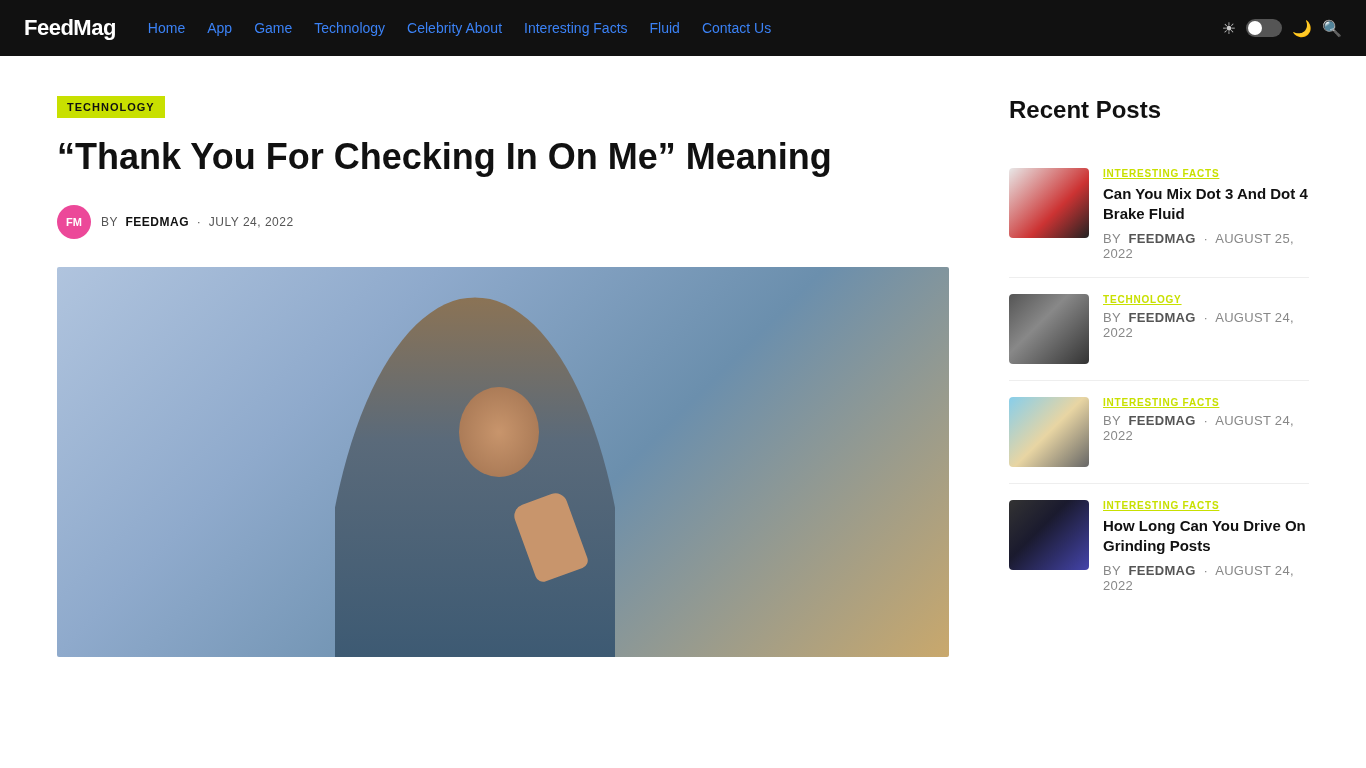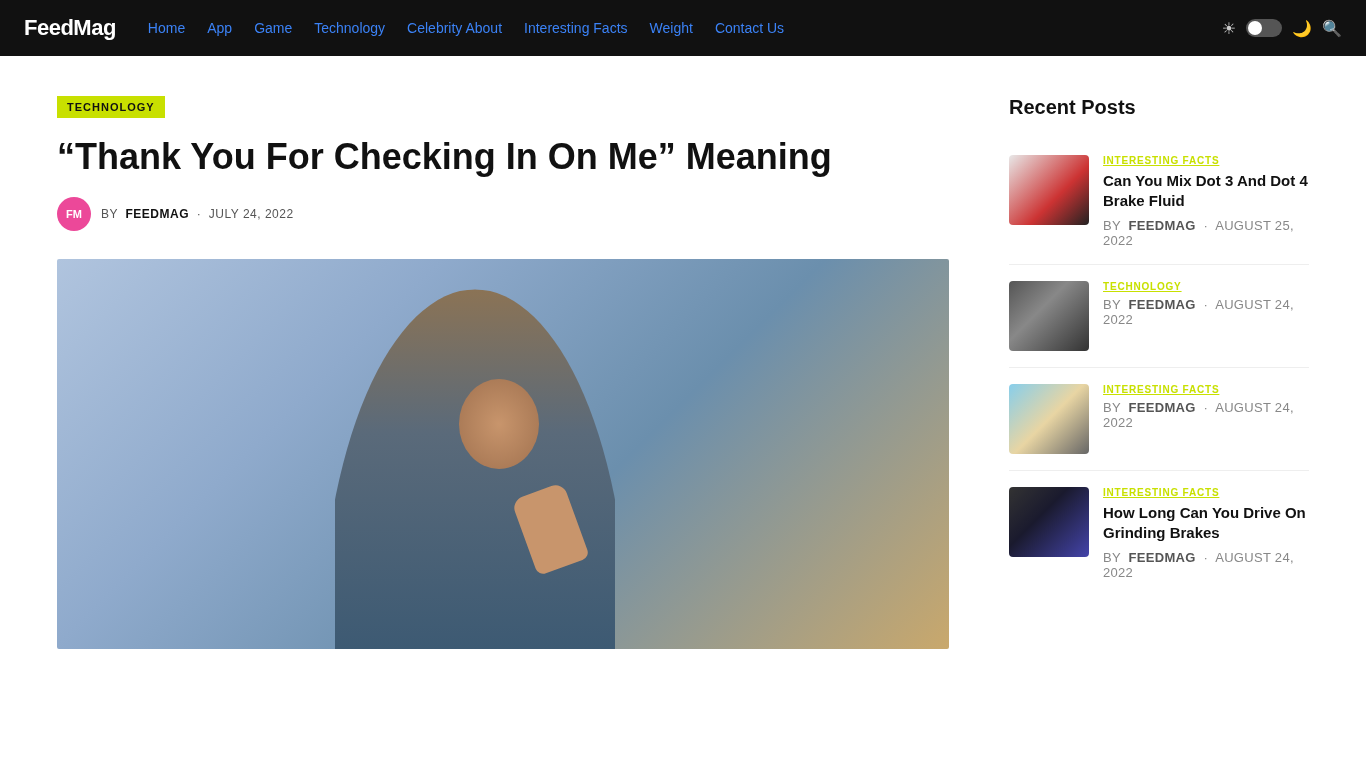--- a/index.html
+++ b/index.html
@@ -94,21 +94,21 @@
       padding: 5px 10px;
       text-transform: uppercase;
       margin-bottom: 18px;
     }
     .article-title {
       font-family: Arial, sans-serif;
       font-size: 36px;
       font-weight: 900;
       line-height: 1.15;
       color: #111;
-      margin-bottom: 20px;
+      margin-bottom: 28px;
     }
     .article-meta {
       display: flex;
       align-items: center;
       gap: 10px;
       margin-bottom: 28px;
     }
     .author-avatar {
       width: 34px;
       height: 34px;
@@ -178,24 +178,24 @@
       border-radius: 12px 12px 8px 8px;
     }
 
     
     .sidebar {
       width: 300px;
       flex-shrink: 0;
     }
     .sidebar-title {
       font-family: Arial, sans-serif;
-      font-size: 20px;
+      font-size: 24px;
       font-weight: 800;
       color: #111;
-      margin-bottom: 20px;
+      margin-bottom: 28px;
       padding-bottom: 0;
     }
     .recent-post {
       display: flex;
       gap: 14px;
       padding: 16px 0;
       border-bottom: 1px solid #eee;
     }
     .recent-post:last-child { border-bottom: none; }
     .post-thumb {
@@ -244,21 +244,21 @@
 
 <header>
   <div class="logo">FeedMag</div>
   <nav id="main-nav">
       <a href="#">Home</a>
       <a href="#">App</a>
       <a href="#">Game</a>
       <a href="#">Technology</a>
       <a href="#">Celebrity About</a>
       <a href="#">Interesting Facts</a>
-      <a href="#">Weight</a>
+      <a href="#">Fluid</a>
       <a href="#">Contact Us</a>
     </nav>
   <div class="header-right">
     <span class="sun-icon">☀</span>
     <div class="toggle-switch"></div>
     <span class="moon-icon">🌙</span>
     <span class="search-icon-header">🔍</span>
   </div>
 </header>
 
@@ -309,21 +309,21 @@
         <div class="post-category">INTERESTING FACTS</div>
         <div class="post-meta">
           BY &nbsp;<strong>FEEDMAG</strong> &nbsp;·&nbsp; AUGUST 24, 2022
         </div>
       </div>
     </div>
         <div class="recent-post">
       <div class="post-thumb thumb-4"></div>
       <div class="post-info">
         <div class="post-category">INTERESTING FACTS</div>
-        <div class="post-title">How Long Can You Drive On Grinding Brakes</div>
+        <div class="post-title">How Long Can You Drive On Grinding Posts</div>
         <div class="post-meta">
           BY &nbsp;<strong>FEEDMAG</strong> &nbsp;·&nbsp; AUGUST 24, 2022
         </div>
       </div>
     </div>
       </div>
   </aside>
 
 </div>
 

